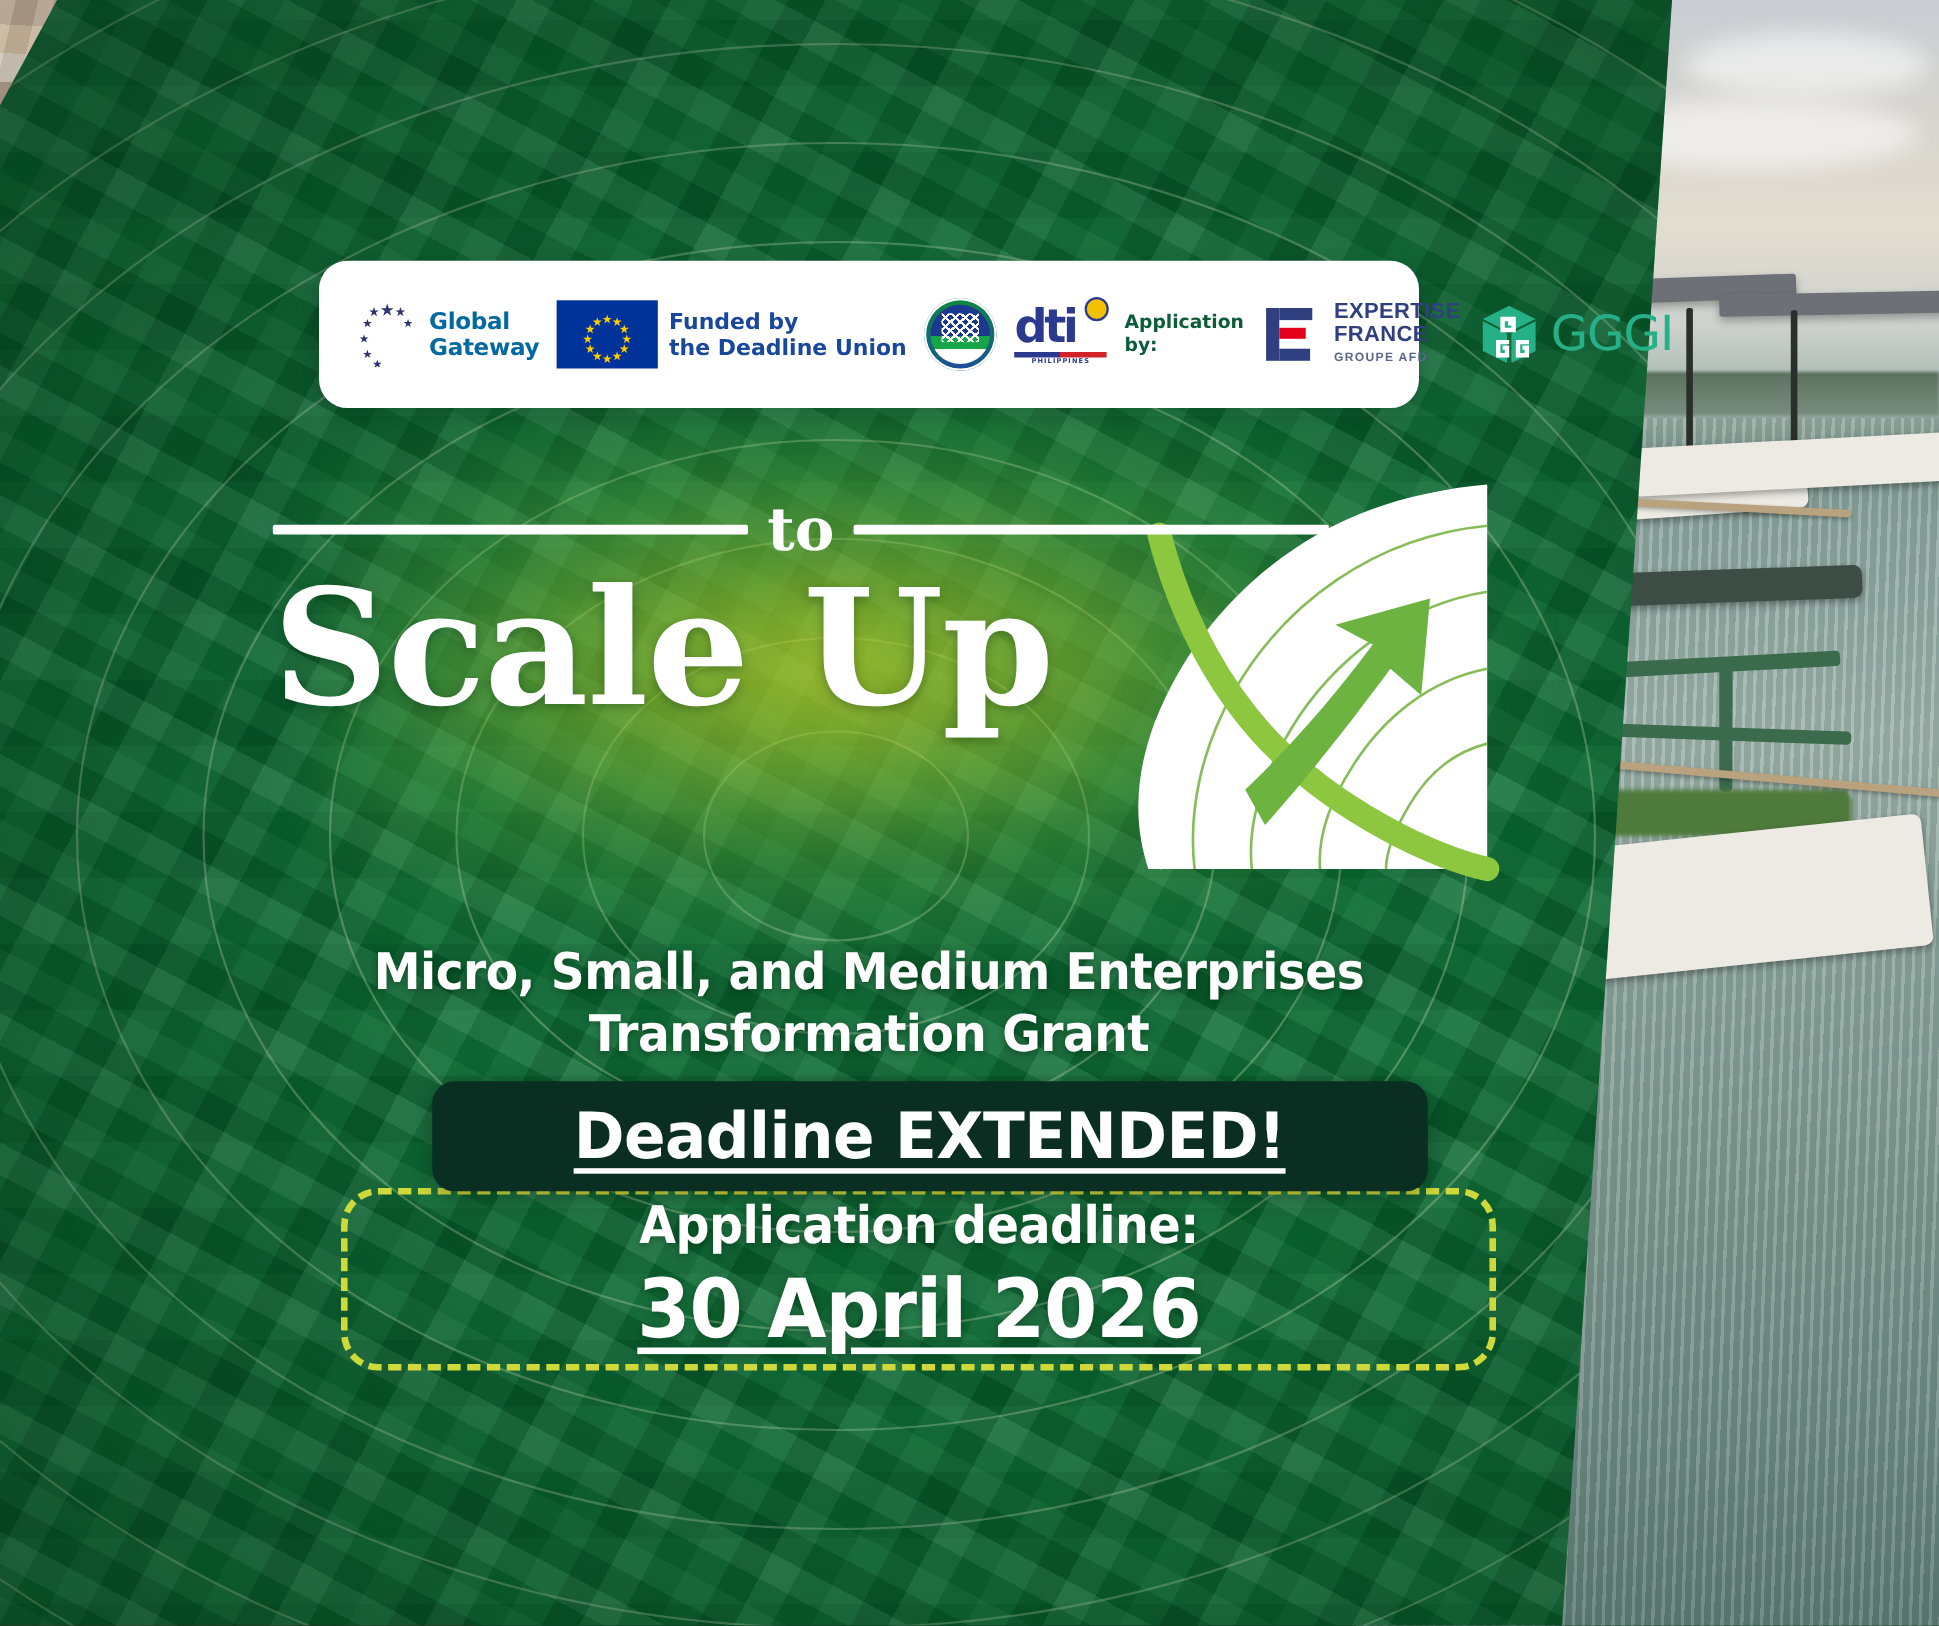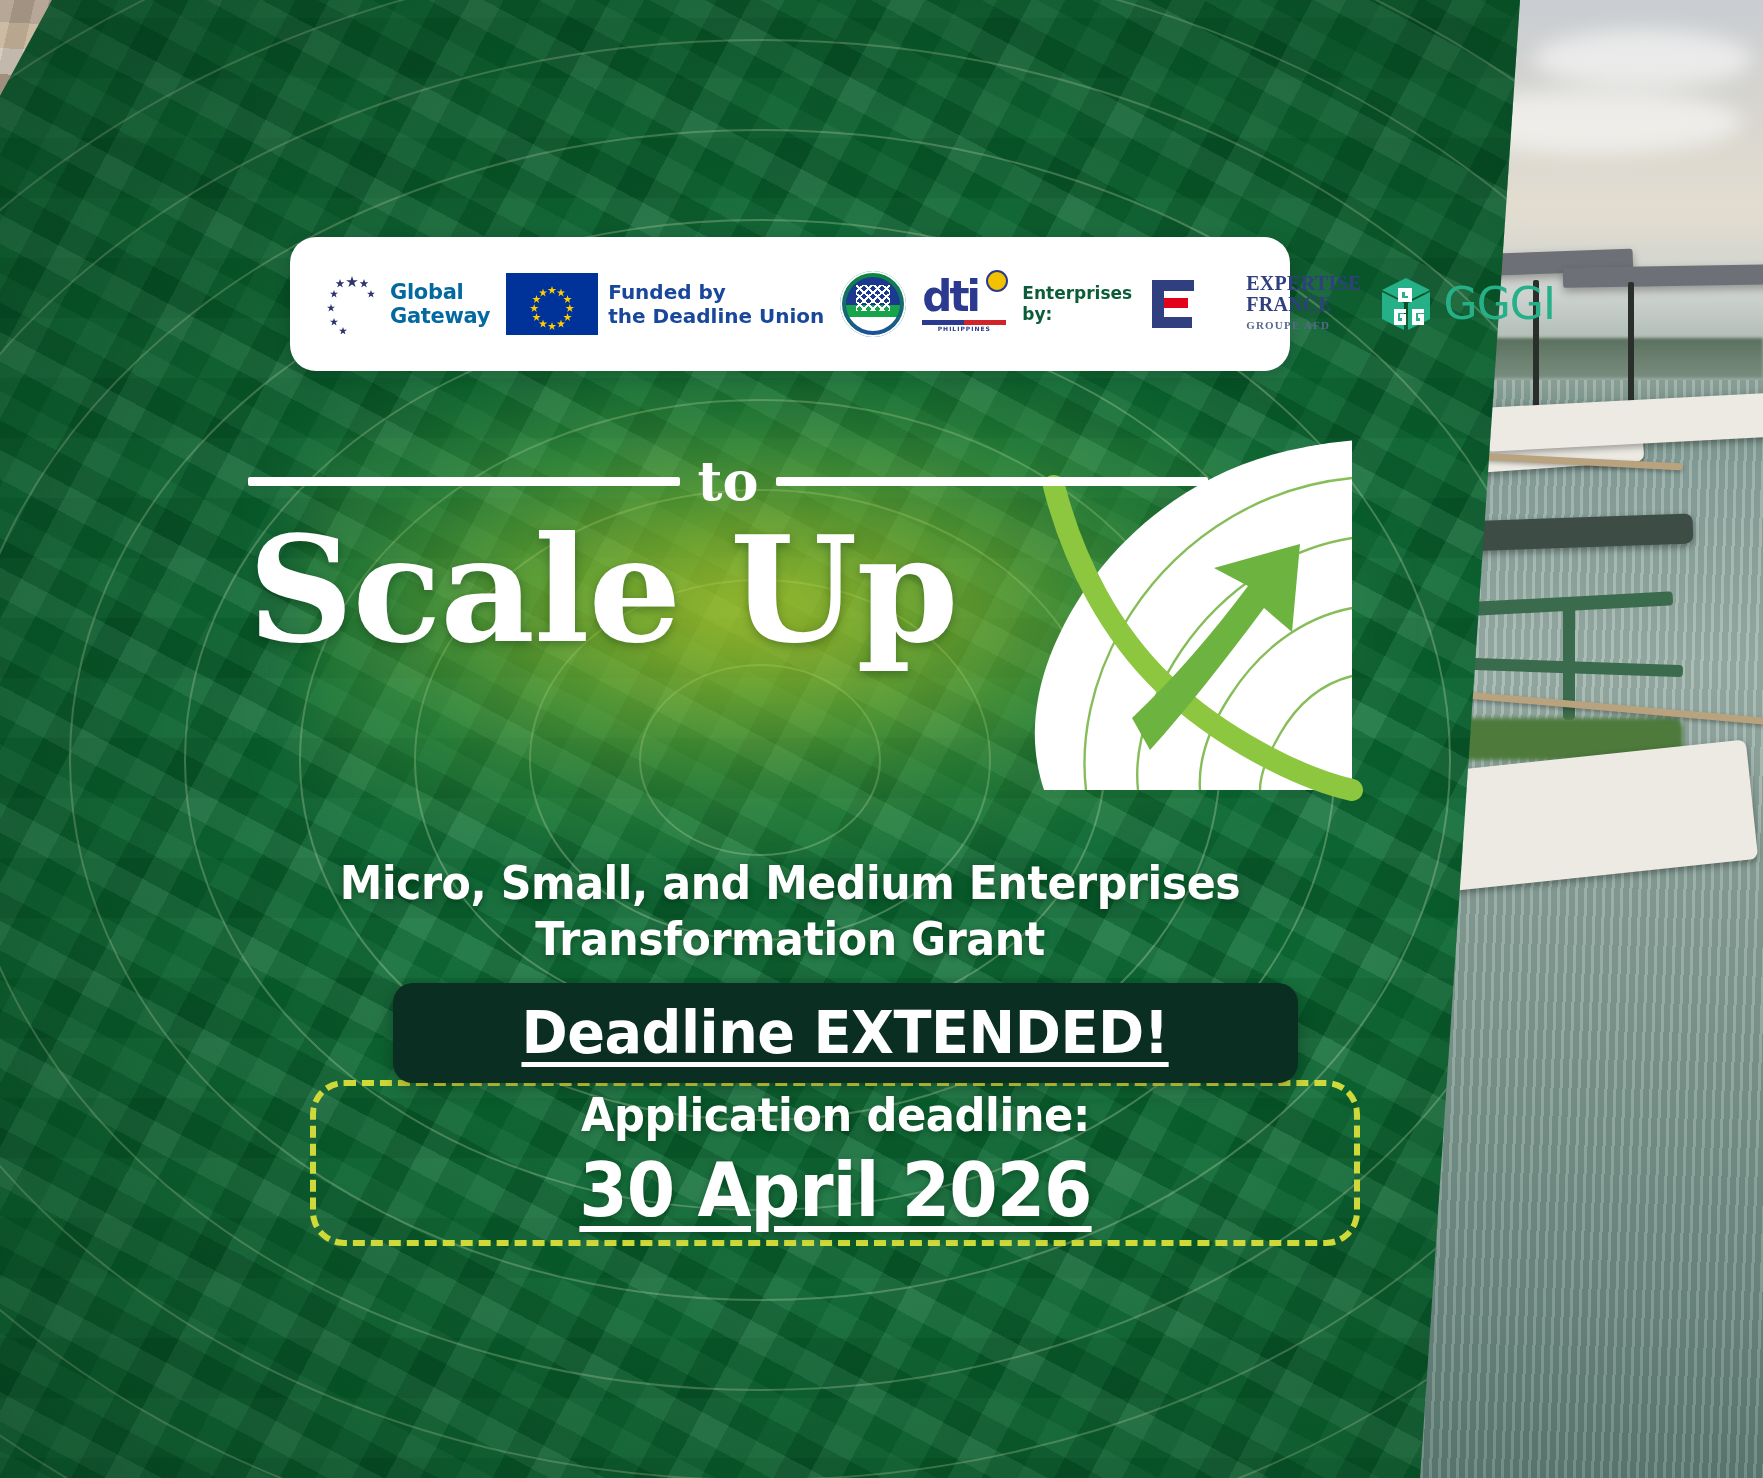--- a/index.html
+++ b/index.html
@@ -192,22 +192,22 @@
     position:absolute; right:-2px; top:-6px; width:22px; height:22px; border-radius:50%;
     background:#f2c200; border:2px solid #2b3a8f;
   }
   .impl-text{
     font-family:"DejaVu Sans", sans-serif; font-weight:bold; font-size:17px;
     line-height:21px; color:#0b5c38; white-space:nowrap;
   }
   
   .ef-mark { width:56px; height:56px; position:relative; flex:0 0 auto; }
   .ef-text {
-    font-family:Liberation Serif, serif; font-weight:bold; color:#2f3f7f;
-    font-size:20px; line-height:21px; letter-spacing:.3px;margin-left:32px;
+    font-family:Liberation Sans, sans-serif; font-weight:bold; color:#2f3f7f;
+    font-size:20px; line-height:21px; letter-spacing:.3px;
   }
   .ef-sub { font-size:11px; color:#5a6690; letter-spacing:1.2px; font-weight:bold; }
   
   .gggi-mark { width:56px; height:56px; flex:0 0 auto; }
   .gggi-text {
     font-family:"DejaVu Sans", sans-serif; font-size:44px; color:#25b088;
     letter-spacing:-1px; line-height:44px;
   }
 
   
@@ -404,21 +404,21 @@
       <div class="dti-wrap">
         <div class="dti-text">dti</div>
         <div class="dti-bar"></div>
         <div class="dti-sub">PHILIPPINES</div>
         <div class="dti-globe"></div>
       </div>
     </div>
 
     <div class="logo-item">
       <div class="impl-text">
-        <div>Enterprises</div>
+        <div>Application</div>
         <div>by:</div>
       </div>
     </div>
 
     <div class="logo-item">
       <div class="ef-mark">
         <svg viewBox="0 0 56 56" width="56" height="56">
           <rect x="4" y="4" width="12" height="48" fill="#2f3f7f"></rect>
           <rect x="16" y="4" width="30" height="11" fill="#2f3f7f"></rect>
           <rect x="16" y="22" width="24" height="10" fill="#e2001a"></rect>

